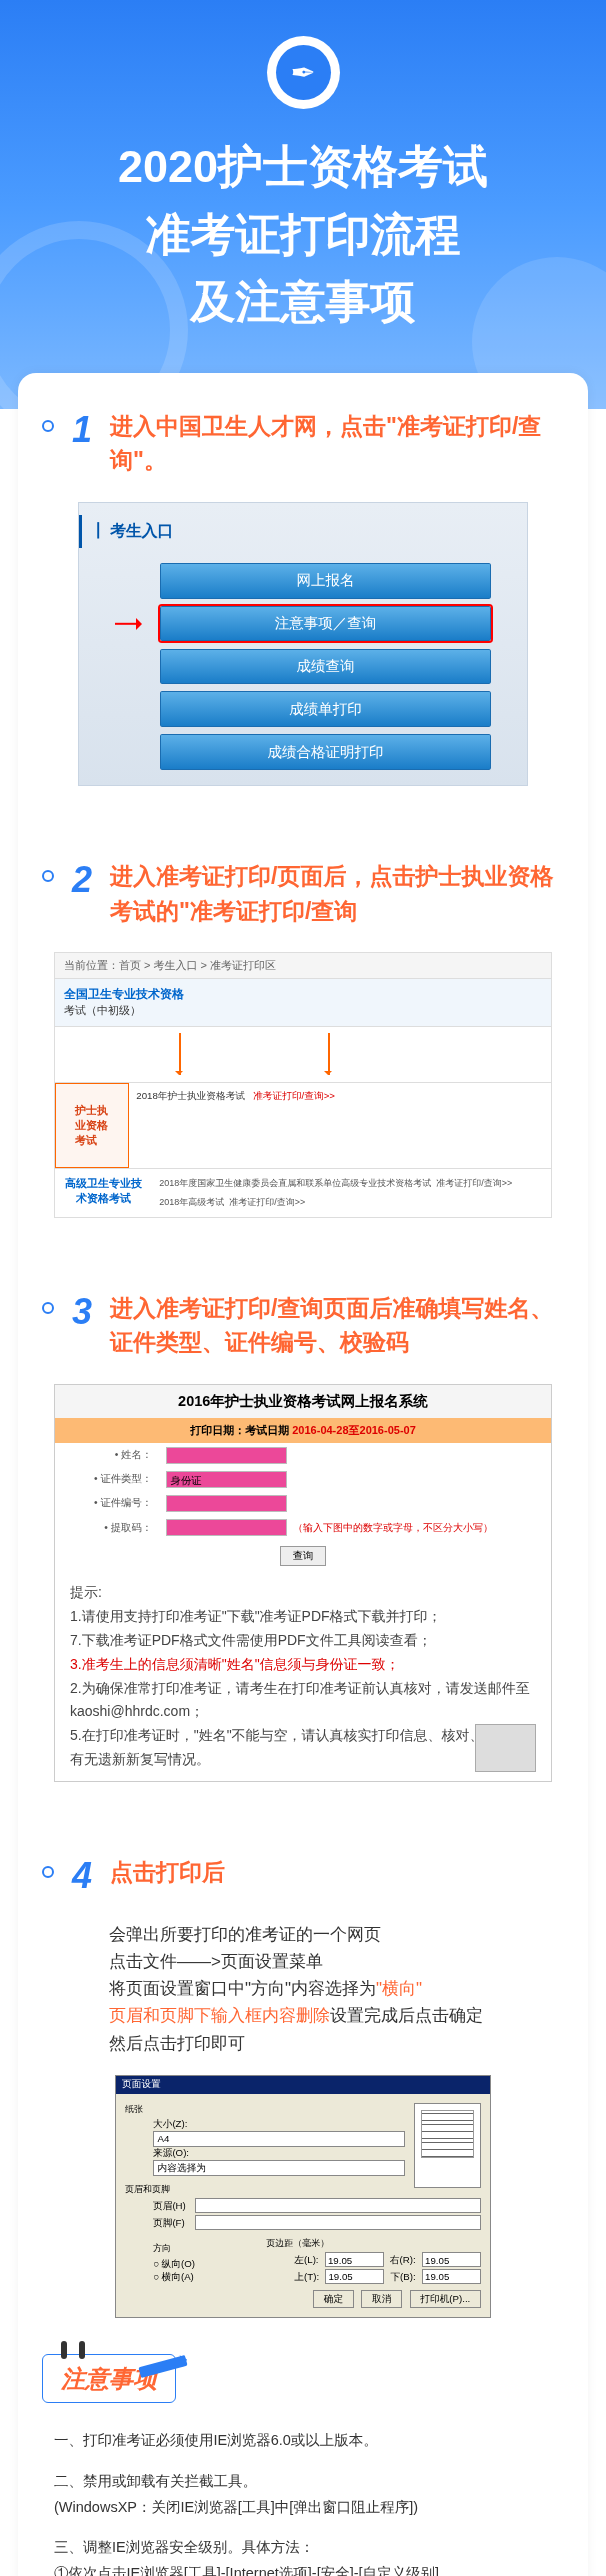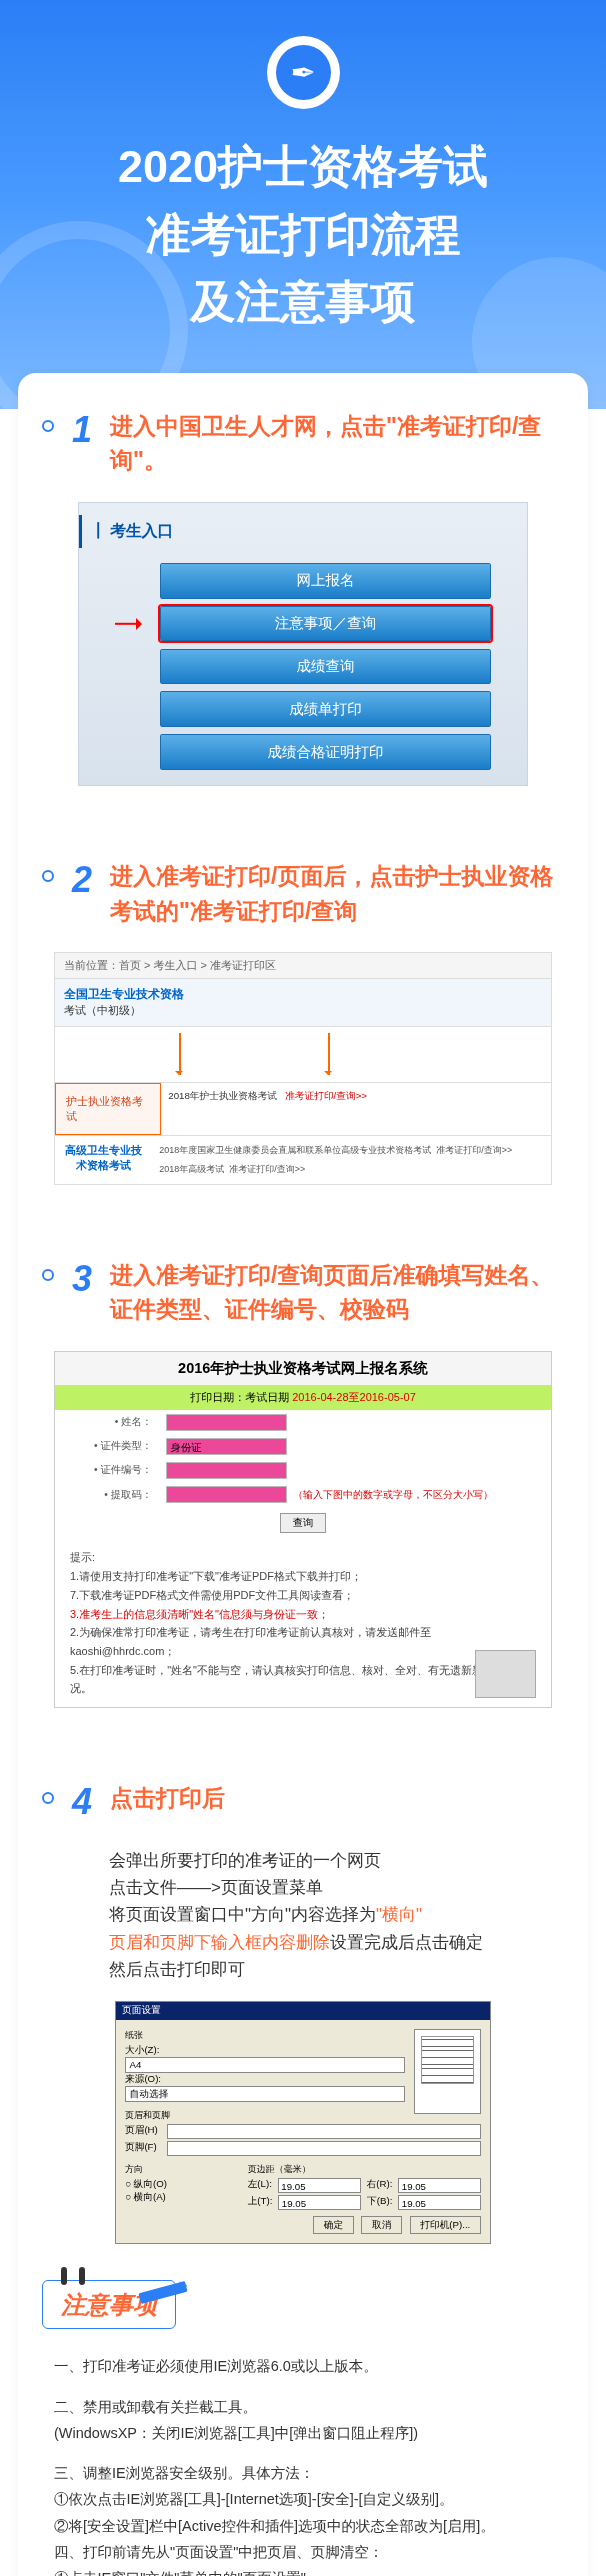--- a/index.html
+++ b/index.html
@@ -165,63 +165,63 @@
 }
 .s2-arrows .a1 { left: 25%; }
 .s2-arrows .a2 { left: 55%; }
 .s2-arrows .a1::after, .s2-arrows .a2::after {
   content: ""; position: absolute; bottom: -4.8px; left: -4.2px;
   border: 4.8px solid transparent; border-top-color: #ff6600;
 }
 .s2-table-row { display: flex; border-top: 0.6px solid #ddd; }
 .s2-cell-label {
   background: #fef5f0; color: #d84315;
-  padding: 10px; width: 106px; font-weight: normal;
+  padding: 19px; width: 74px; font-weight: bold;
   border: 1.2px solid #ff6600;
 }
 .s2-cell-body { padding: 7.3px; flex: 1; color: #333; font-size: 9.7px; }
 .s2-cell-body .red { color: #d00; }
 .s2-row-plain { display: flex; border-top: 0.6px solid #ddd; }
 .s2-label-plain { width: 97px; padding: 7.3px; color: #0066cc; font-weight: bold; text-align: center; }
 .s2-body-plain { flex: 1; padding: 7.3px; font-size: 9px; color: #555; line-height: 1.6; }
 
 
 .screenshot3 {
   border: 0.6px solid #ccc;
   margin: 0 12px;
   font-size: 10.3px;
   background: #fff;
 }
 .s3-title { text-align: center; font-weight: bold; font-size: 14.5px; padding: 7.3px; background: #f5f5f5; }
-.s3-sub { text-align: center; padding: 4.8px; font-size: 11px; background: #bef264; }
+.s3-sub { text-align: center; padding: 4.8px; font-size: 11px; background: #fdba74; font-weight: bold; }
 .s3-form-row { display: flex; padding: 3.6px 24px; align-items: center; gap: 6px; }
 .s3-lbl { width: 73px; text-align: right; color: #555; }
 .s3-inp { flex: 0 0 121px; border: 0.6px solid #bbb; height: 17px; background: #ec4899; margin-left: 8px; }
 .s3-red { color: #d00; }
 .s3-btn-row { text-align: center; padding: 6px; }
 .s3-btn { display: inline-block; background: #eee; border: 0.6px solid #999; padding: 2.4px 12px; }
-.s3-notes { padding: 9px 15px; font-size: 11px; color: #444; line-height: 1.7; position: relative; }
+.s3-notes { padding: 9px 15px; font-size: 14px; color: #444; line-height: 1.7; position: relative; }
 .s3-notes .red { color: #d00; }
 .s3-notes .img-ph {
   position: absolute; right: 15px; bottom: 9px;
   width: 61px; height: 48px; background: #ddd; border: 0.6px solid #aaa;
 }
 
 
 .screenshot4 {
   border: 0.6px solid #888;
   margin: 0 73px;
   background: #ece9d8;
   font-size: 9.7px;
 }
 .s4-title { background: #0a246a; color: #fff; padding: 2.4px 6px; }
 .s4-body { padding: 9px; }
 .s4-group { margin-bottom: 7.3px; }
 .s4-glabel { font-size: 9px; margin-bottom: 2.4px; }
-.s4-row { display: flex; gap: 6px; align-items: flex-start; }
+.s4-row { display: flex; gap: 6px; align-items: flex-end; margin-left: 28px; }
 .s4-sel { background: #fff; border: 0.6px solid #888; padding: 1.2px 3.6px; flex: 1; height: 15.8px; }
 .s4-pv { float: right; width: 67px; height: 85px; background: #fff; border: 0.6px solid #888; margin-left: 9px; }
 .s4-pv-inner { margin: 6px; height: 48px; background: repeating-linear-gradient(0deg,#666 0,#666 0.6px,#fff 0.6px,#fff 3.6px); border: 0.6px solid #999; }
 .s4-inp { background: #fff; border: 0.6px solid #888; height: 14.5px; flex: 1; padding: 1.2px 2.4px; }
 .s4-btns { text-align: right; padding-top: 6px; }
 .s4-btn { display: inline-block; background: #ece9d8; border: 0.6px solid #888; padding: 1.8px 9.7px; margin-left: 4.8px; }
 
 
 .notes-section {
   margin-top: 24px;
@@ -413,21 +413,21 @@
             <div class="s4-row">
                 <span>大小(Z):</span>
               </div>
             <div class="s4-row">
                 <div class="s4-sel">A4</div>
               </div>
             <div class="s4-row">
                 <span>来源(O):</span>
               </div>
             <div class="s4-row">
-                <div class="s4-sel">自动选择</div>
+                <div class="s4-sel">内容选择为</div>
               </div>
           </div>
           <div class="s4-group">
             <div class="s4-glabel">页眉和页脚</div>
             <div class="s4-row">
                 <span style="width:36px">页眉(H)</span>
                 <div class="s4-inp"></div>
               </div>
             <div class="s4-row" style="margin-top:2.4px">
                 <span style="width:36px">页脚(F)</span>

